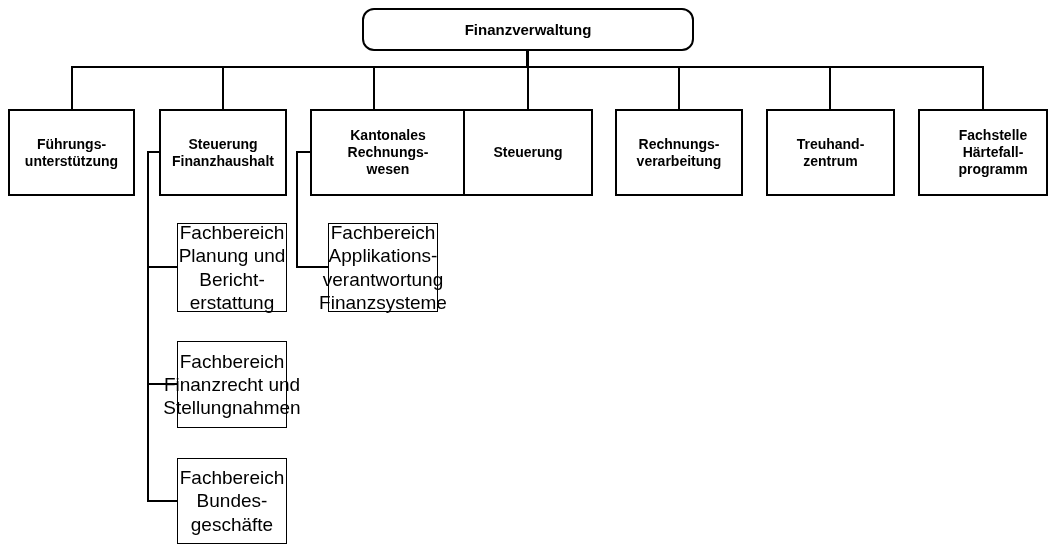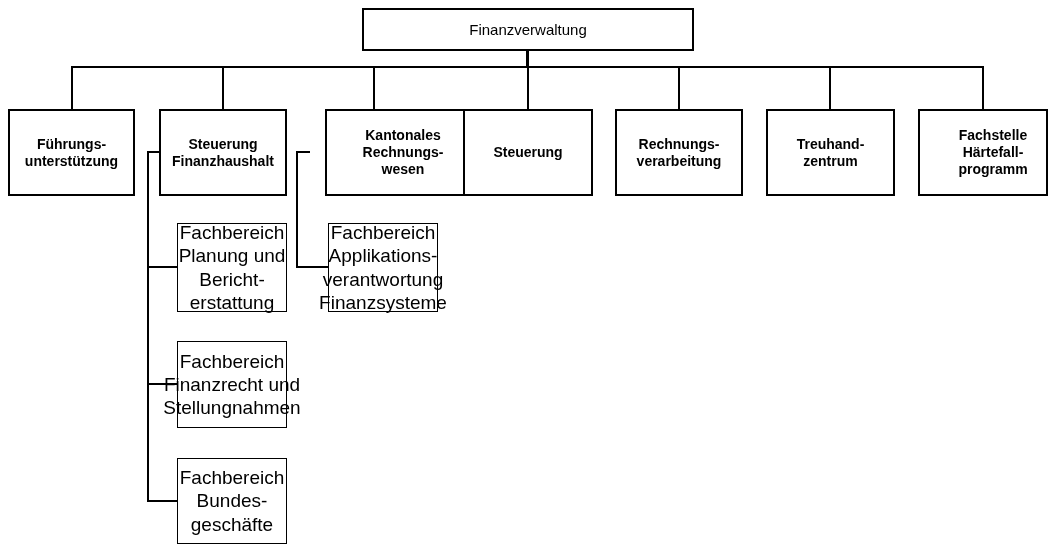--- a/index.html
+++ b/index.html
@@ -20,23 +20,24 @@
     box-sizing: border-box;
     background: #ffffff;
     border: 2px solid #000000;
     display: flex;
     align-items: center;
     justify-content: center;
     text-align: center;
     white-space: pre-line;
   }
   .box.root {
-    font-weight: normal;
+    font-weight: bold;
     font-size: 15px;
     line-height: 1.2;
+    border-radius: 12px;
   }
   .box.main {
     font-weight: bold;
     font-size: 14px;
     line-height: 1.2;
   }
   .box.sub {
     border-width: 1px;
     font-weight: normal;
     font-size: 19px;
@@ -45,21 +46,21 @@
   .line {
     position: absolute;
     background: #000000;
   }
 
   
   #box-root        { left: 362px; top: 8px;   width: 332px; height: 43px; }
 
   #box-dept-0      { left: 8px;   top: 109px; width: 127px; height: 87px; }
   #box-dept-1      { left: 159px; top: 109px; width: 128px; height: 87px; }
-  #box-dept-2      { left: 325px; top: 109px; width: 156px; height: 87px; }
+  #box-dept-2      { left: 310px; top: 109px; width: 156px; height: 87px; }
   #box-dept-3      { left: 463px; top: 109px; width: 130px; height: 87px; }
   #box-dept-4      { left: 615px; top: 109px; width: 128px; height: 87px; }
   #box-dept-5      { left: 766px; top: 109px; width: 129px; height: 87px; text-align: center; }
   #box-dept-6      { left: 918px; top: 109px; width: 130px; height: 87px; padding-left: 20px; }
 
   #box-steu-0      { left: 177px; top: 223px; width: 110px; height: 89px; }
   #box-steu-1      { left: 177px; top: 341px; width: 110px; height: 87px; }
   #box-steu-2      { left: 177px; top: 458px; width: 110px; height: 86px; }
 
   #box-kant-0      { left: 328px; top: 223px; width: 110px; height: 89px; }

